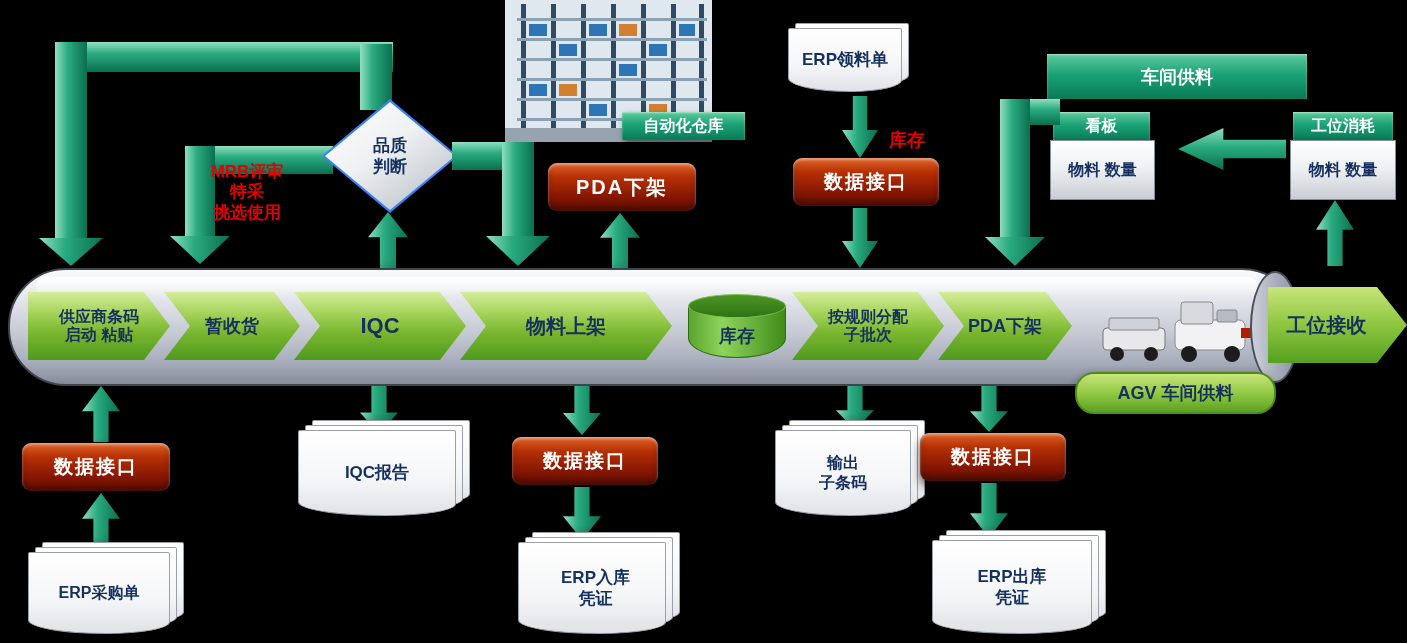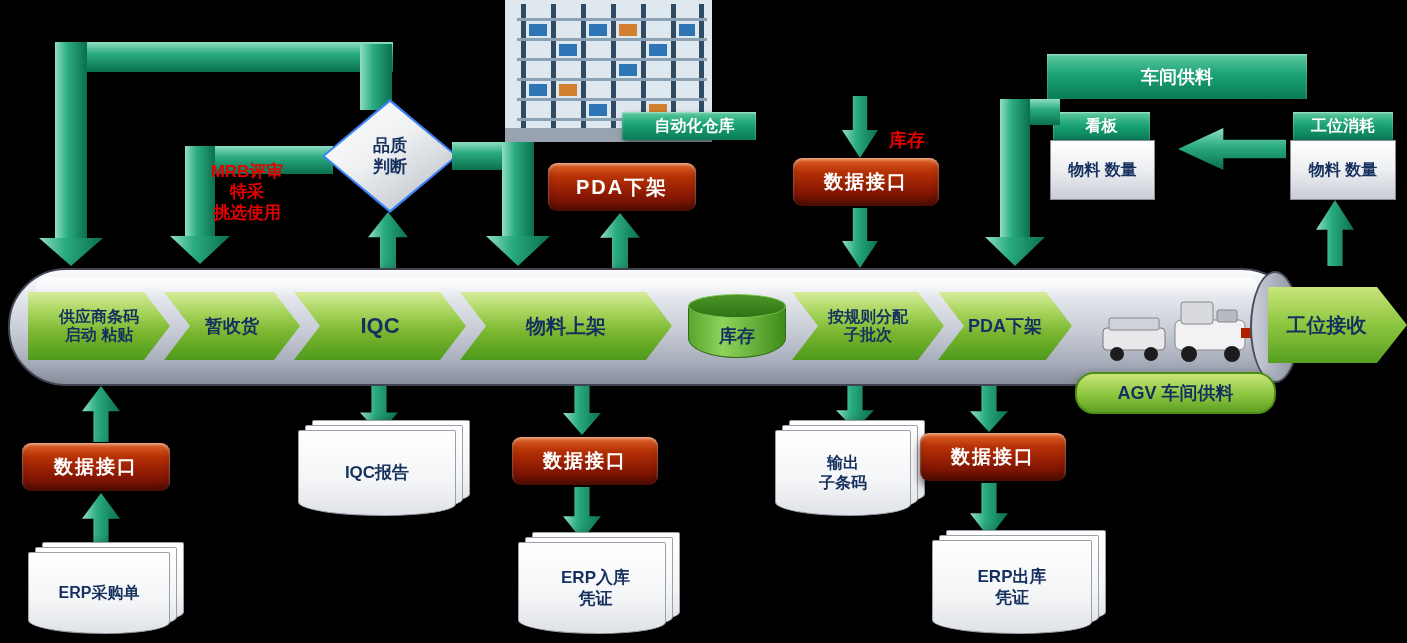--- a/index.html
+++ b/index.html
@@ -162,25 +162,30 @@
           <rect x="84" y="104" width="18" height="12"></rect>
       </g>
       <g fill="#d2802f">
         <rect x="54" y="84" width="18" height="12"></rect>
           <rect x="144" y="104" width="18" height="12"></rect>
         <rect x="114" y="24" width="18" height="12"></rect>
       </g>
       <rect y="128" width="207" height="14" fill="#97a3ae"></rect>
     </svg>
   </div>
-  <div class="abs tealbar flexc" style="left:622px;top:112px;width:123px;height:28px;font-size:16px;padding-left:11px;">自动化仓库</div>
+  <div class="abs tealbar flexc" style="left:622px;top:112px;width:123px;height:28px;font-size:16px;">自动化仓库</div>
 
   <div class="abs redbox flexc" style="left:548px;top:163px;width:148px;height:48px;font-size:20px;">PDA下架</div>
   <div class="abs arrow-up" style="left:600px;top:213px;width:40px;height:55px;"></div>
 
+  <div class="abs docstack" style="left:788px;top:28px;width:114px;height:64px;">
+    <div class="sheet s2"></div>
+    <div class="sheet"></div>
+    <div class="doc-label" style="font-size:17px;">ERP领料单</div>
+  </div>
   <div class="abs arrow-down" style="left:842px;top:96px;width:36px;height:62px;"></div>
   <div class="abs note-red" style="left:880px;top:130px;width:54px;font-size:18px;">库存</div>
   <div class="abs redbox flexc" style="left:793px;top:158px;width:146px;height:48px;font-size:19px;">数据接口</div>
   <div class="abs arrow-down" style="left:842px;top:208px;width:36px;height:60px;"></div>
 
   <div class="abs tealbar flexc" style="left:1047px;top:54px;width:260px;height:45px;font-size:18px;">车间供料</div>
 
   <div class="abs tealbar flexc" style="left:1053px;top:112px;width:97px;height:29px;font-size:16px;">看板</div>
   <div class="abs whitebox flexc" style="left:1050px;top:140px;width:103px;height:58px;font-size:16px;">物料 数量</div>
 

